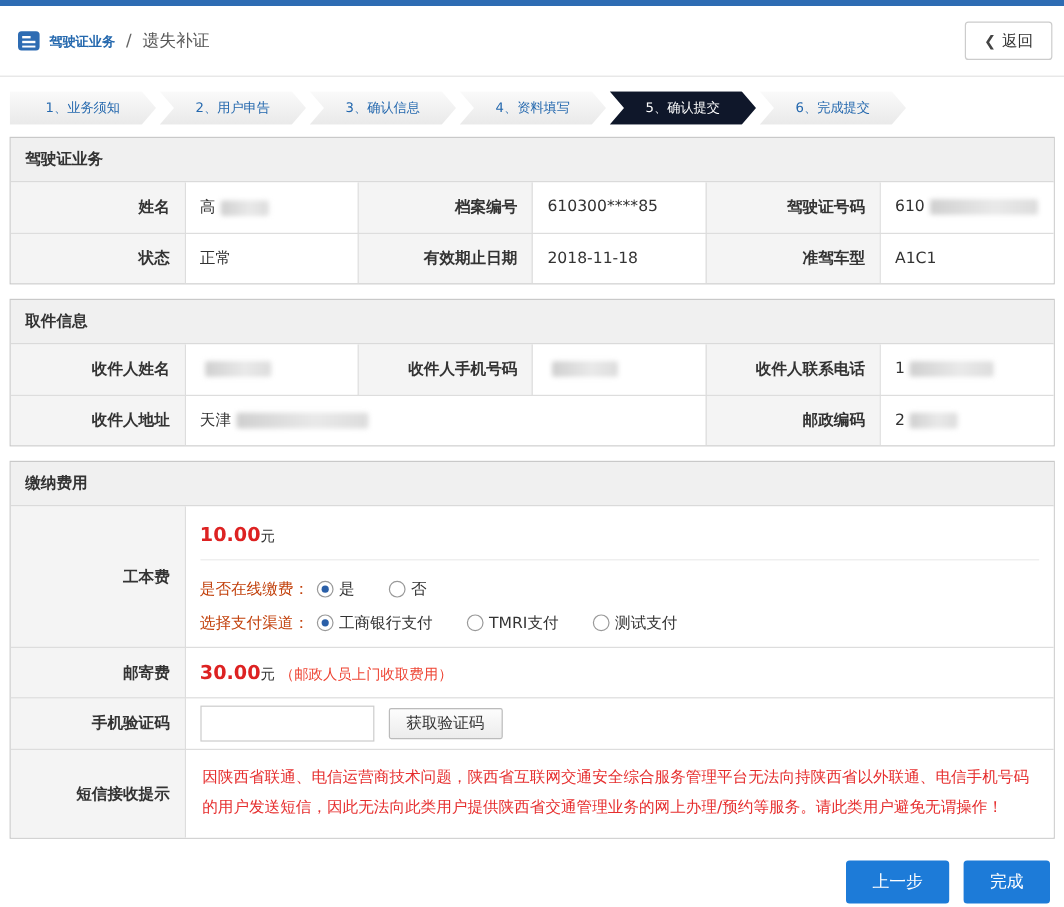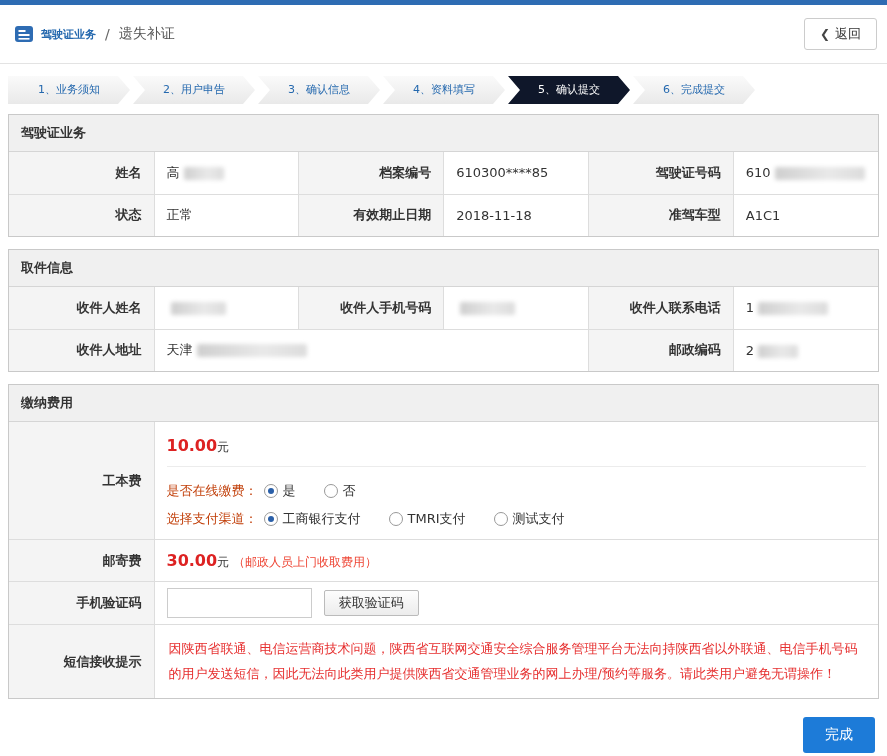--- a/index.html
+++ b/index.html
@@ -233,16 +233,17 @@
         <td class="lbl">短信接收提示</td>
         <td class="val">
           <div class="sms-text">因陕西省联通、电信运营商技术问题，陕西省互联网交通安全综合服务管理平台无法向持陕西省以外联通、电信手机号码的用户发送短信，因此无法向此类用户提供陕西省交通管理业务的网上办理/预约等服务。请此类用户避免无谓操作！</div>
         </td>
       </tr>
     </tbody>
       </table>
   </section>
 
   <footer class="footer">
+    <button class="btn-primary">上一步</button>
     <button class="btn-primary">完成</button>
   </footer>
 
 </div>
 
 </body></html>

